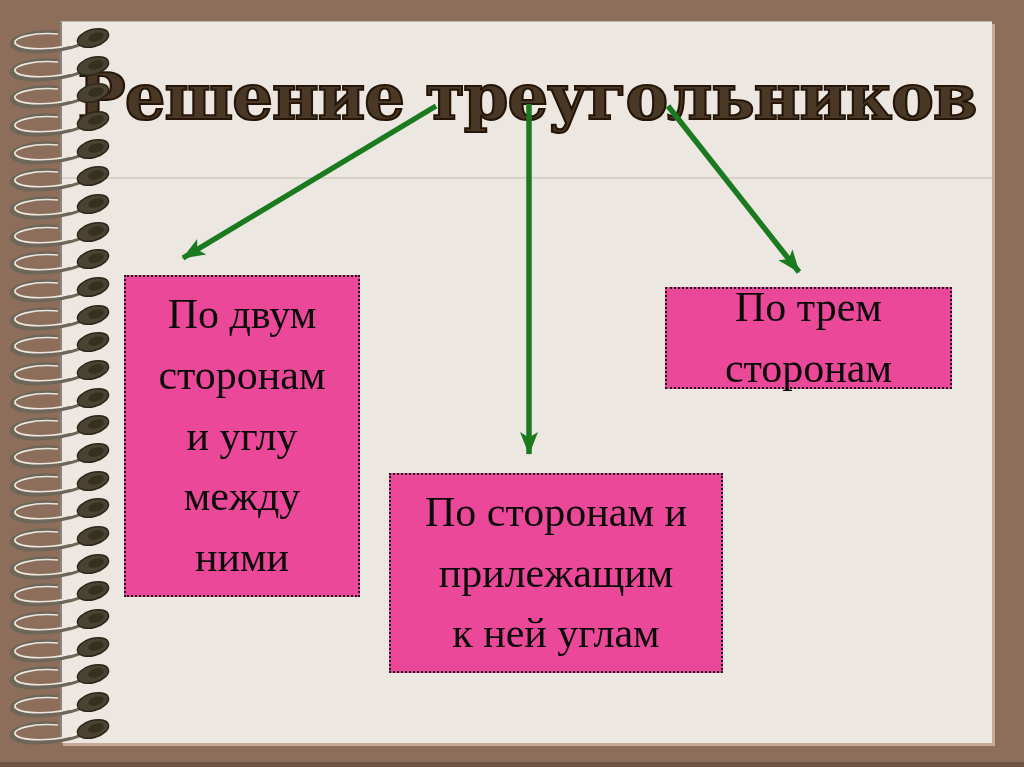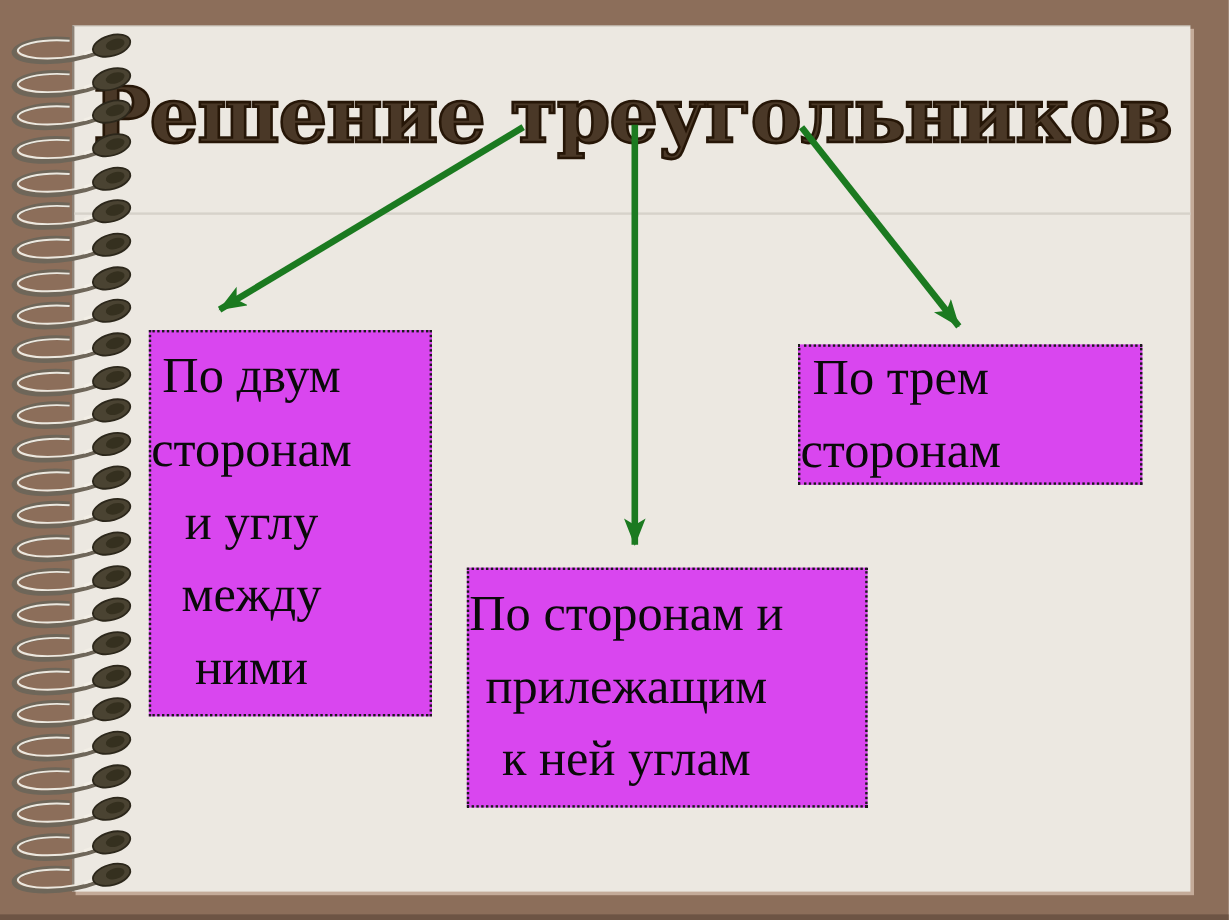--- a/index.html
+++ b/index.html
@@ -30,35 +30,35 @@
     -webkit-text-stroke:2.2px #261607;
     letter-spacing:-1px;
     white-space:nowrap;
   }
   .title-divider{
     position:absolute; left:0; width:100%; top:155px; height:2px;
     background:#D6D2CA;
   }
   .case-box{
     position:absolute;
-    background:#d946ef;
+    background:#ec4899;
     border:2px dotted #1B1B1B;
-    display:flex; align-items:center; 
+    display:flex; align-items:center; justify-content:center;
     box-sizing:border-box;
   }
   .case-label{
     font-family:"Liberation Serif", serif;
     font-size:42px; line-height:1.45;
     color:#0A0A0A;
     text-align:center;
     white-space:pre-line;
   }
   .box-two-sides   { left:62px;  top:253px; width:236px; height:322px; }
   .box-side-angles { left:327px; top:451px; width:334px; height:200px; }
-  .box-three-sides { left:603px; top:265px; width:287px; height:117px; }
+  .box-three-sides { left:603px; top:265px; width:287px; height:102px; }
   .arrows-layer{
     position:absolute; left:0; top:0; width:1024px; height:767px;
     pointer-events:none;
   }
   .spiral-layer{
     position:absolute; left:0; top:0; width:140px; height:767px;
   }
 </style>
 </head>
 <body>

